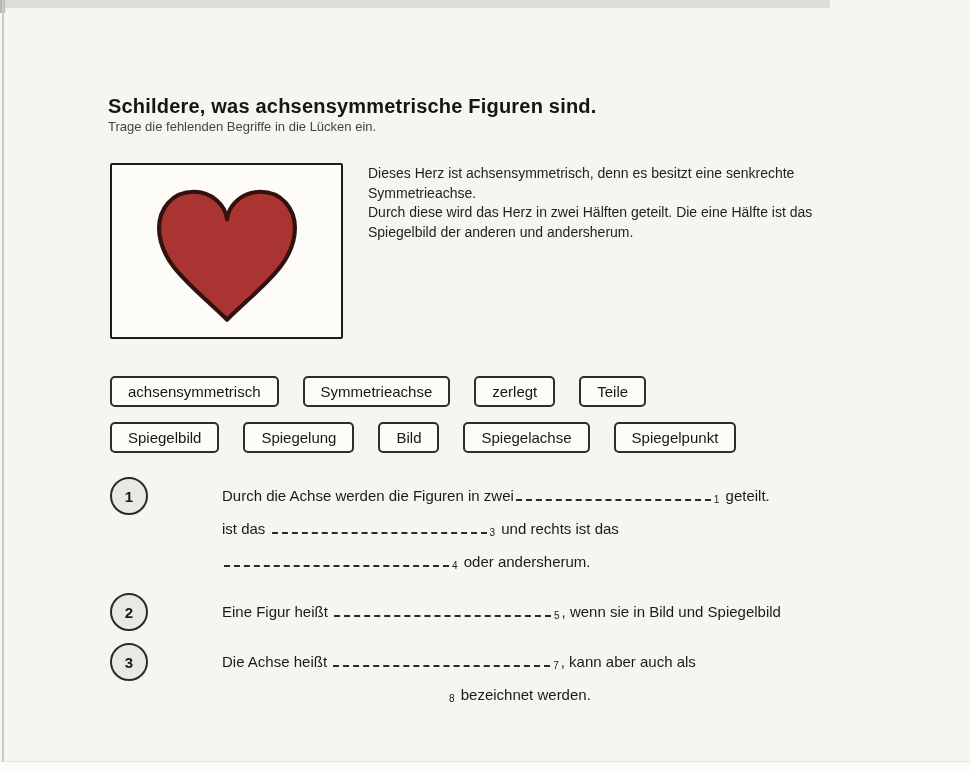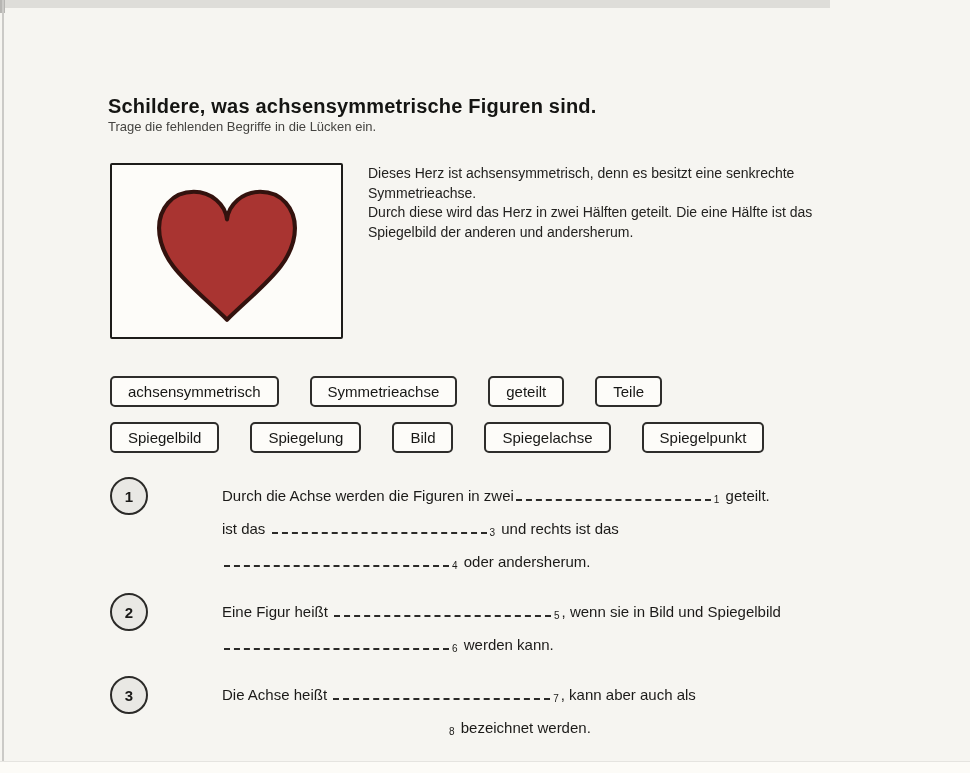--- a/index.html
+++ b/index.html
@@ -28,21 +28,21 @@
   .heart-box{
     width:229px;height:172px;border:2px solid #1d1c1a;border-radius:2px;
     background:#fdfcf9;display:flex;align-items:center;justify-content:center;
   }
   .hero-text{
     width:530px;font-size:14px;line-height:19.5px;color:#232220;
     white-space:pre-line;padding-top:1px;
   }
 
   .word-bank{position:absolute;left:110px;top:376px;}
-  .wb-row{display:flex;gap:31px;margin-bottom:15px;}
+  .wb-row{display:flex;gap:24px;margin-bottom:15px;}
   .chip{
     display:inline-block;height:25px;line-height:25px;padding:1px 16px;
     border:2px solid #2e2d2b;border-radius:5px;background:#fdfcf9;
     font-size:15px;color:#171715;white-space:nowrap;
   }
 
   .questions{position:absolute;left:110px;top:480px;width:800px;}
   .question{position:relative;padding-left:68px;margin-bottom:17px;}
   .qnum{
     position:absolute;left:0;top:-3px;width:34px;height:34px;border-radius:50%;
@@ -83,21 +83,21 @@
   <div class="hero-text">Dieses Herz ist achsensymmetrisch, denn es besitzt eine senkrechte
 Symmetrieachse.
 Durch diese wird das Herz in zwei Hälften geteilt. Die eine Hälfte ist das
 Spiegelbild der anderen und andersherum.</div>
 </div>
 
 <div class="word-bank">
   <div class="wb-row">
       <span class="chip">achsensymmetrisch</span>
       <span class="chip">Symmetrieachse</span>
-      <span class="chip">geteilt</span>
+      <span class="chip">zerlegt</span>
       <span class="chip">Teile</span>
     </div>
   <div class="wb-row">
       <span class="chip">Spiegelbild</span>
       <span class="chip">Spiegelung</span>
       <span class="chip">Bild</span>
       <span class="chip">Spiegelachse</span>
       <span class="chip">Spiegelpunkt</span>
     </div>
 </div>
@@ -108,21 +108,20 @@
       <div>
         <div class="qline"><span>Durch die Achse werden die Figuren in zwei</span><span class="blank b1"></span><span class="bnum">1</span><span> geteilt.</span></div>
         <div class="qline"><span>ist das </span><span class="blank b3"></span><span class="bnum">3</span><span> und rechts ist das</span></div>
         <div class="qline"><span class="blank b4"></span><span class="bnum">4</span><span> oder andersherum.</span></div>
       </div>
     </div>
     <div class="question">
       <div class="qnum">2</div>
       <div>
         <div class="qline"><span>Eine Figur heißt </span><span class="blank b5"></span><span class="bnum">5</span><span>, wenn sie in Bild und Spiegelbild</span></div>
-        <div class="qline"><span class="blank b6"></span><span class="bnum">6</span><span> werden kann.</span></div>
       </div>
     </div>
     <div class="question">
       <div class="qnum">3</div>
       <div>
         <div class="qline"><span>Die Achse heißt </span><span class="blank b7"></span><span class="bnum">7</span><span>, kann aber auch als</span></div>
         <div class="qline"><span class="blank b8 nodash"></span><span class="bnum">8</span><span> bezeichnet werden.</span></div>
       </div>
     </div>
   </div>

